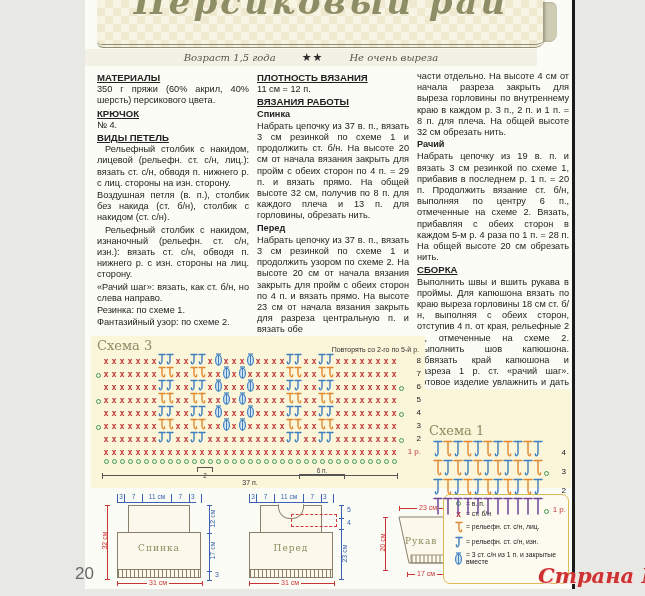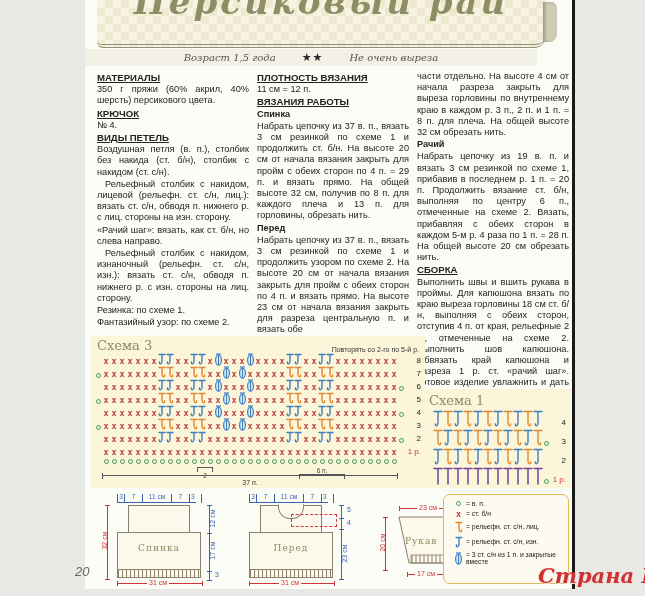--- a/index.html
+++ b/index.html
@@ -51,21 +51,21 @@
   .col .b{font-weight:bold;margin:1px 0;}
   .col .p{margin:0 0 1px 0;}
   .col .p.ind{text-indent:8px;}
   
   .panel{position:absolute;background:#fbf5da;z-index:5;}
   #panel2{left:6px;top:336px;width:334px;height:152px;}
   #panel1{left:340px;top:389px;width:146px;height:99px;}
   .stitle{font-family:"DejaVu Serif",serif;font-size:13px;color:#8d8c60;}
   .s2head{display:flex;justify-content:space-between;align-items:flex-end;padding:2px 6px 0 6px;}
   .snote{font-size:7px;color:#333;}
-  #s1head{padding:2px 0 0 4px;}
+  #s1head{padding:2px 0 0 4px;margin-top:30px;}
   .crow{display:flex;align-items:flex-end;height:13px;padding-left:4px;}
   .crow .cell{width:8px;display:flex;justify-content:center;align-items:flex-end;}
   .s1row{display:flex;align-items:flex-end;height:19px;padding-left:8px;}
   .s1row .cell{width:10px;display:flex;justify-content:center;align-items:flex-end;}
   .gut{width:7px;display:flex;justify-content:center;align-items:flex-end;}
   .rnum{width:16px;font-size:8px;color:#222;text-align:right;line-height:10px;}
   .rnum.red{color:#c23b3b;margin-top:12px;}
   .sx{font-family:"DejaVu Sans Mono",monospace;font-weight:bold;font-size:8.5px;line-height:9px;color:#c23b3b;}
   .so{width:5px;height:5px;border:1.2px solid #3f9a52;border-radius:50%;display:inline-block;margin-bottom:1px;box-sizing:border-box;}
   .srelief,.spuff,.stall{display:inline-block;line-height:0;}
@@ -103,21 +103,21 @@
   
   .legendbox{
     position:absolute;left:358px;top:6px;width:126px;height:90px;
     border:1.4px solid #ddba55;border-radius:7px;background:#fdfaef;
     padding:5px 4px 2px 7px;box-sizing:border-box;z-index:6;
   }
   .litem{display:flex;align-items:center;margin-bottom:2px;}
   .litem .lsym{width:15px;display:flex;justify-content:center;flex:0 0 15px;}
   .litem .ltxt{font-size:6.8px;color:#222;line-height:7.5px;}
   
-  .pageno{position:absolute;left:-10px;top:564px;font-size:13px;color:#666;z-index:7;font-style:italic;}
+  .pageno{position:absolute;left:-10px;top:564px;font-size:17px;color:#666;z-index:7;}
   .watermark{
     position:absolute;left:538px;top:563px;z-index:10;
     font-family:"DejaVu Serif",serif;font-weight:bold;font-style:italic;
     font-size:21px;color:#ce3131;text-shadow:1px 1px 0 #f7dcdc;
     white-space:nowrap;
   }
 </style>
 </head>
 <body>
 
@@ -134,24 +134,24 @@
     <span>Не очень выреза</span>
   </div>
 
   <div class="cols">
     <div class="col" id="col1">
         <div class="h">МАТЕРИАЛЫ</div>
         <div class="p">350 г пряжи (60% акрил, 40% шерсть) персикового цвета.</div>
         <div class="h">КРЮЧОК</div>
         <div class="p">№ 4.</div>
         <div class="h">ВИДЫ ПЕТЕЛЬ</div>
+        <div class="p ind">Рельефный столбик с накидом, лицевой (рельефн. ст. с/н, лиц.): вязать ст. с/н, обводя п. нижнего р. с лиц. стороны на изн. сторону.</div>
         <div class="p">Воздушная петля (в. п.), столбик без накида (ст. б/н), столбик с накидом (ст. с/н).</div>
-        <div class="p ind">Рельефный столбик с накидом, лицевой (рельефн. ст. с/н, лиц.): вязать ст. с/н, обводя п. нижнего р. с лиц. стороны на изн. сторону.</div>
+        <div class="p ind">Рельефный столбик с накидом, изнаночный (рельефн. ст. с/н, изн.): вязать ст. с/н, обводя п. нижнего р. с изн. стороны на лиц. сторону.</div>
         <div class="p">«Рачий шаг»: вязать, как ст. б/н, но слева направо.</div>
-        <div class="p ind">Рельефный столбик с накидом, изнаночный (рельефн. ст. с/н, изн.): вязать ст. с/н, обводя п. нижнего р. с изн. стороны на лиц. сторону.</div>
         <div class="p">Резинка: по схеме 1.</div>
         <div class="p">Фантазийный узор: по схеме 2.</div>
       </div>
     <div class="col" id="col2">
         <div class="h">ПЛОТНОСТЬ ВЯЗАНИЯ</div>
         <div class="p">11 см = 12 п.</div>
         <div class="h">ВЯЗАНИЯ РАБОТЫ</div>
         <div class="b">Спинка</div>
         <div class="p">Набрать цепочку из 37 в. п., вязать 3 см резинкой по схеме 1 и продолжить ст. б/н. На высоте 20 см от начала вязания закрыть для пройм с обеих сторон по 4 п. = 29 п. и вязать прямо. На общей высоте 32 см, получив по 8 п. для каждого плеча и 13 п. для горловины, обрезать нить.</div>
         <div class="b">Перед</div>

